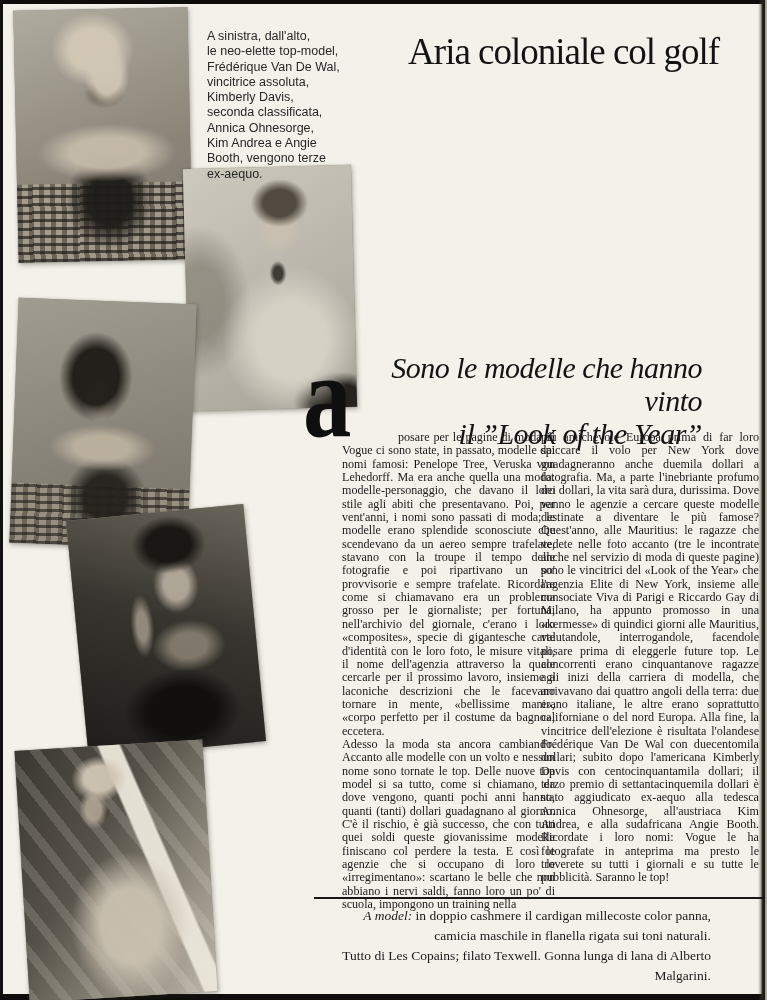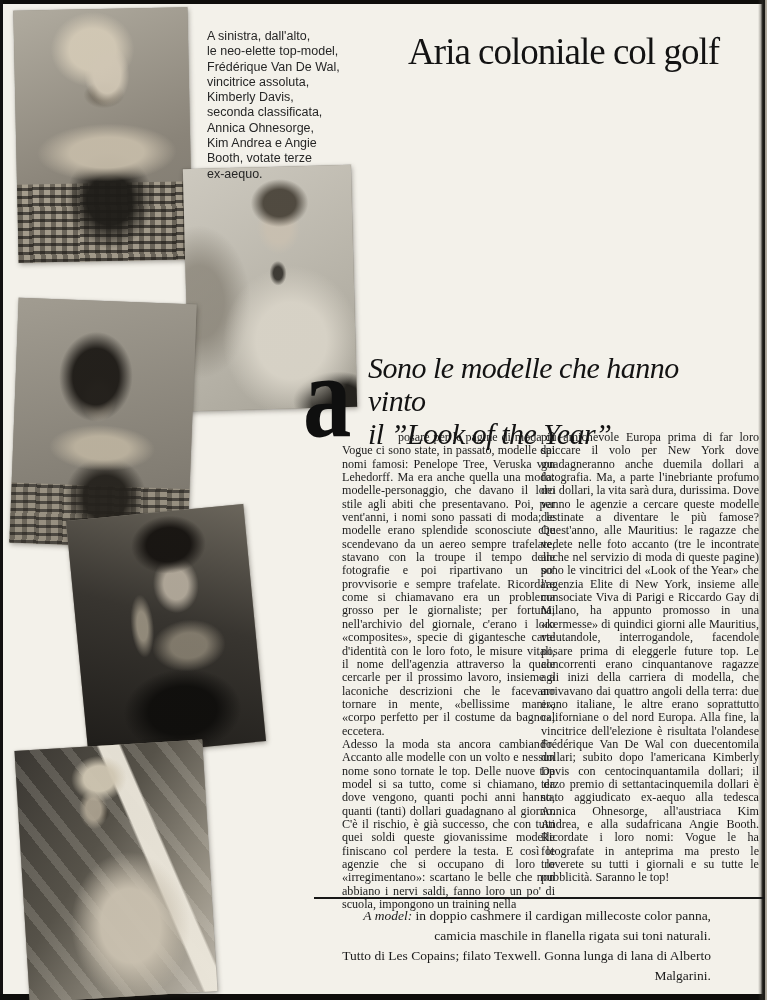--- a/index.html
+++ b/index.html
@@ -66,21 +66,21 @@
       radial-gradient(ellipse 66px 82px at 56% 72%, rgba(202,193,176,.95) 45%, rgba(202,193,176,0) 90%),
       linear-gradient(70deg, rgba(0,0,0,0) 62%, rgba(235,230,218,.95) 63%, rgba(235,230,218,.95) 70%, rgba(0,0,0,0) 71%),
       repeating-linear-gradient(55deg, rgba(238,233,221,.16) 0 9px, rgba(0,0,0,0) 9px 26px),
       linear-gradient(125deg,#3a3732,#565249 40%,#9a9487 78%,#bdb7ac);}
   
   .left-caption{position:absolute;left:207px;top:29px;width:172px;
     font-family:"Liberation Sans",sans-serif;font-size:12.5px;line-height:15.3px;
     color:#262626;white-space:pre-line;}
   .masthead{position:absolute;top:30px;right:48px;
     font-size:37px;letter-spacing:-1px;color:#131313;}
-  .headline{position:absolute;left:368px;top:351px;width:334px;text-align:left;
+  .headline{position:absolute;left:368px;top:351px;width:334px;text-align:right;
     font-style:italic;font-size:30px;line-height:33px;letter-spacing:-0.5px;color:#131313;}
   .dropcap{position:absolute;left:303px;top:338px;font-size:118px;line-height:1;
     font-weight:bold;color:#0f0f0f;transform:scaleX(.82);transform-origin:left top;}
   .col{position:absolute;top:431px;font-size:12.1px;line-height:13.35px;
     text-align:justify;color:#1a1a1a;}
   .col p{margin:0;}
   .col1{left:314px;width:213px;margin-left:28px;}
   .col1 .p1{text-indent:56px;}
   .col2{left:541px;width:218px;}
   .rule{position:absolute;left:314px;right:2px;top:897px;height:2px;background:#171717;}
@@ -104,21 +104,21 @@
   <div class="ph photo5"></div>
 
   <div class="left-caption">A sinistra, dall'alto,
 le neo-elette top-model,
 Frédérique Van De Wal,
 vincitrice assoluta,
 Kimberly Davis,
 seconda classificata,
 Annica Ohnesorge,
 Kim Andrea e Angie
-Booth, votate terze
+Booth, vengono terze
 ex-aequo.</div>
 
   <div class="masthead">Aria coloniale col golf</div>
 
   <div class="headline">
     <div>Sono le modelle che hanno vinto</div>
     <div>il ”Look of the Year”</div>
   </div>
 
   <div class="dropcap">a</div>

